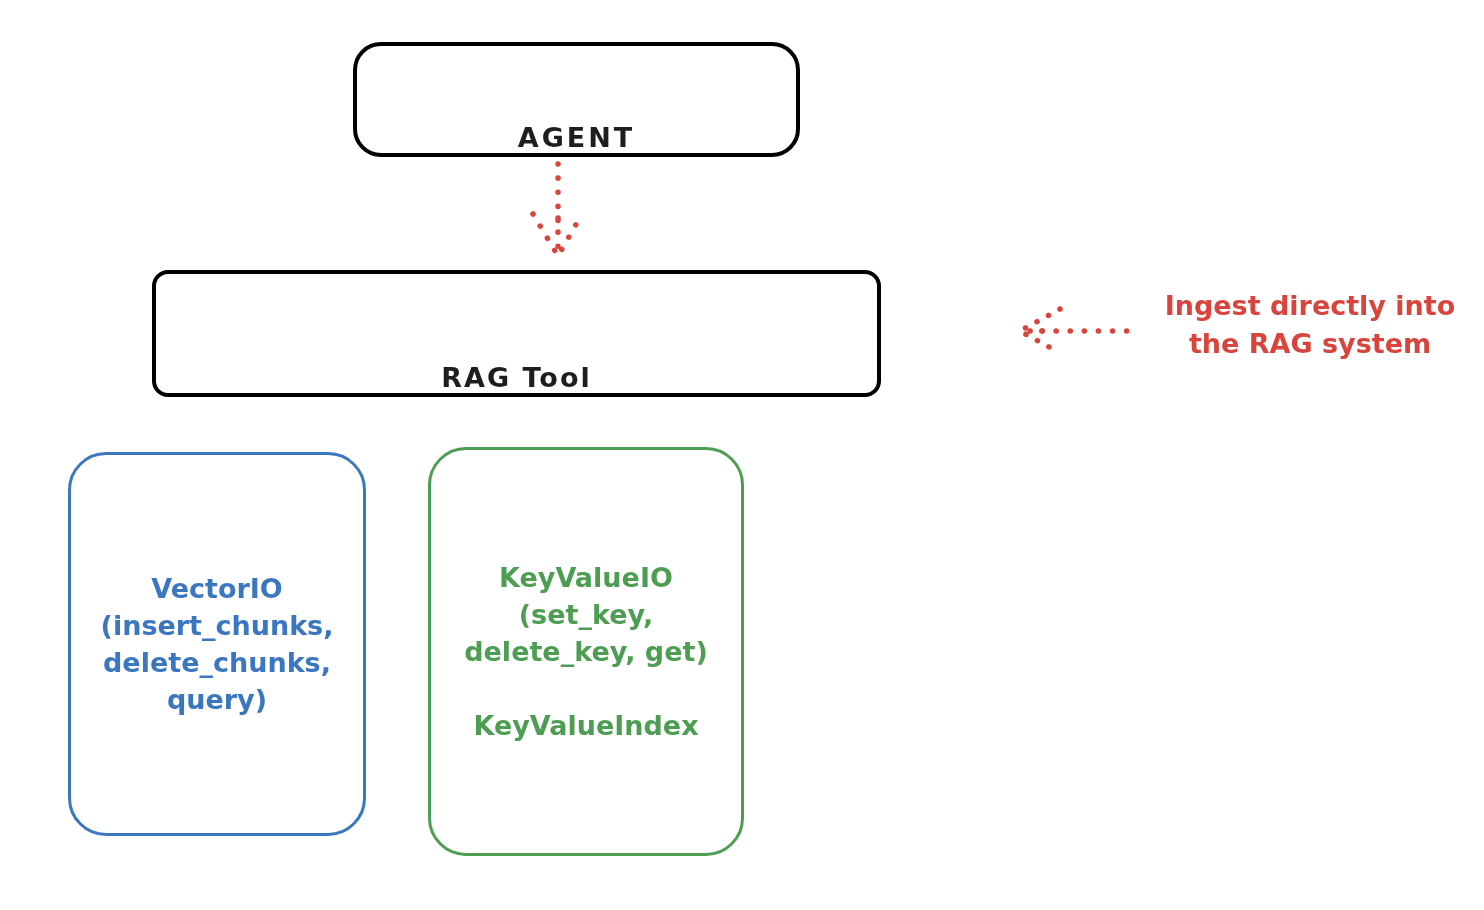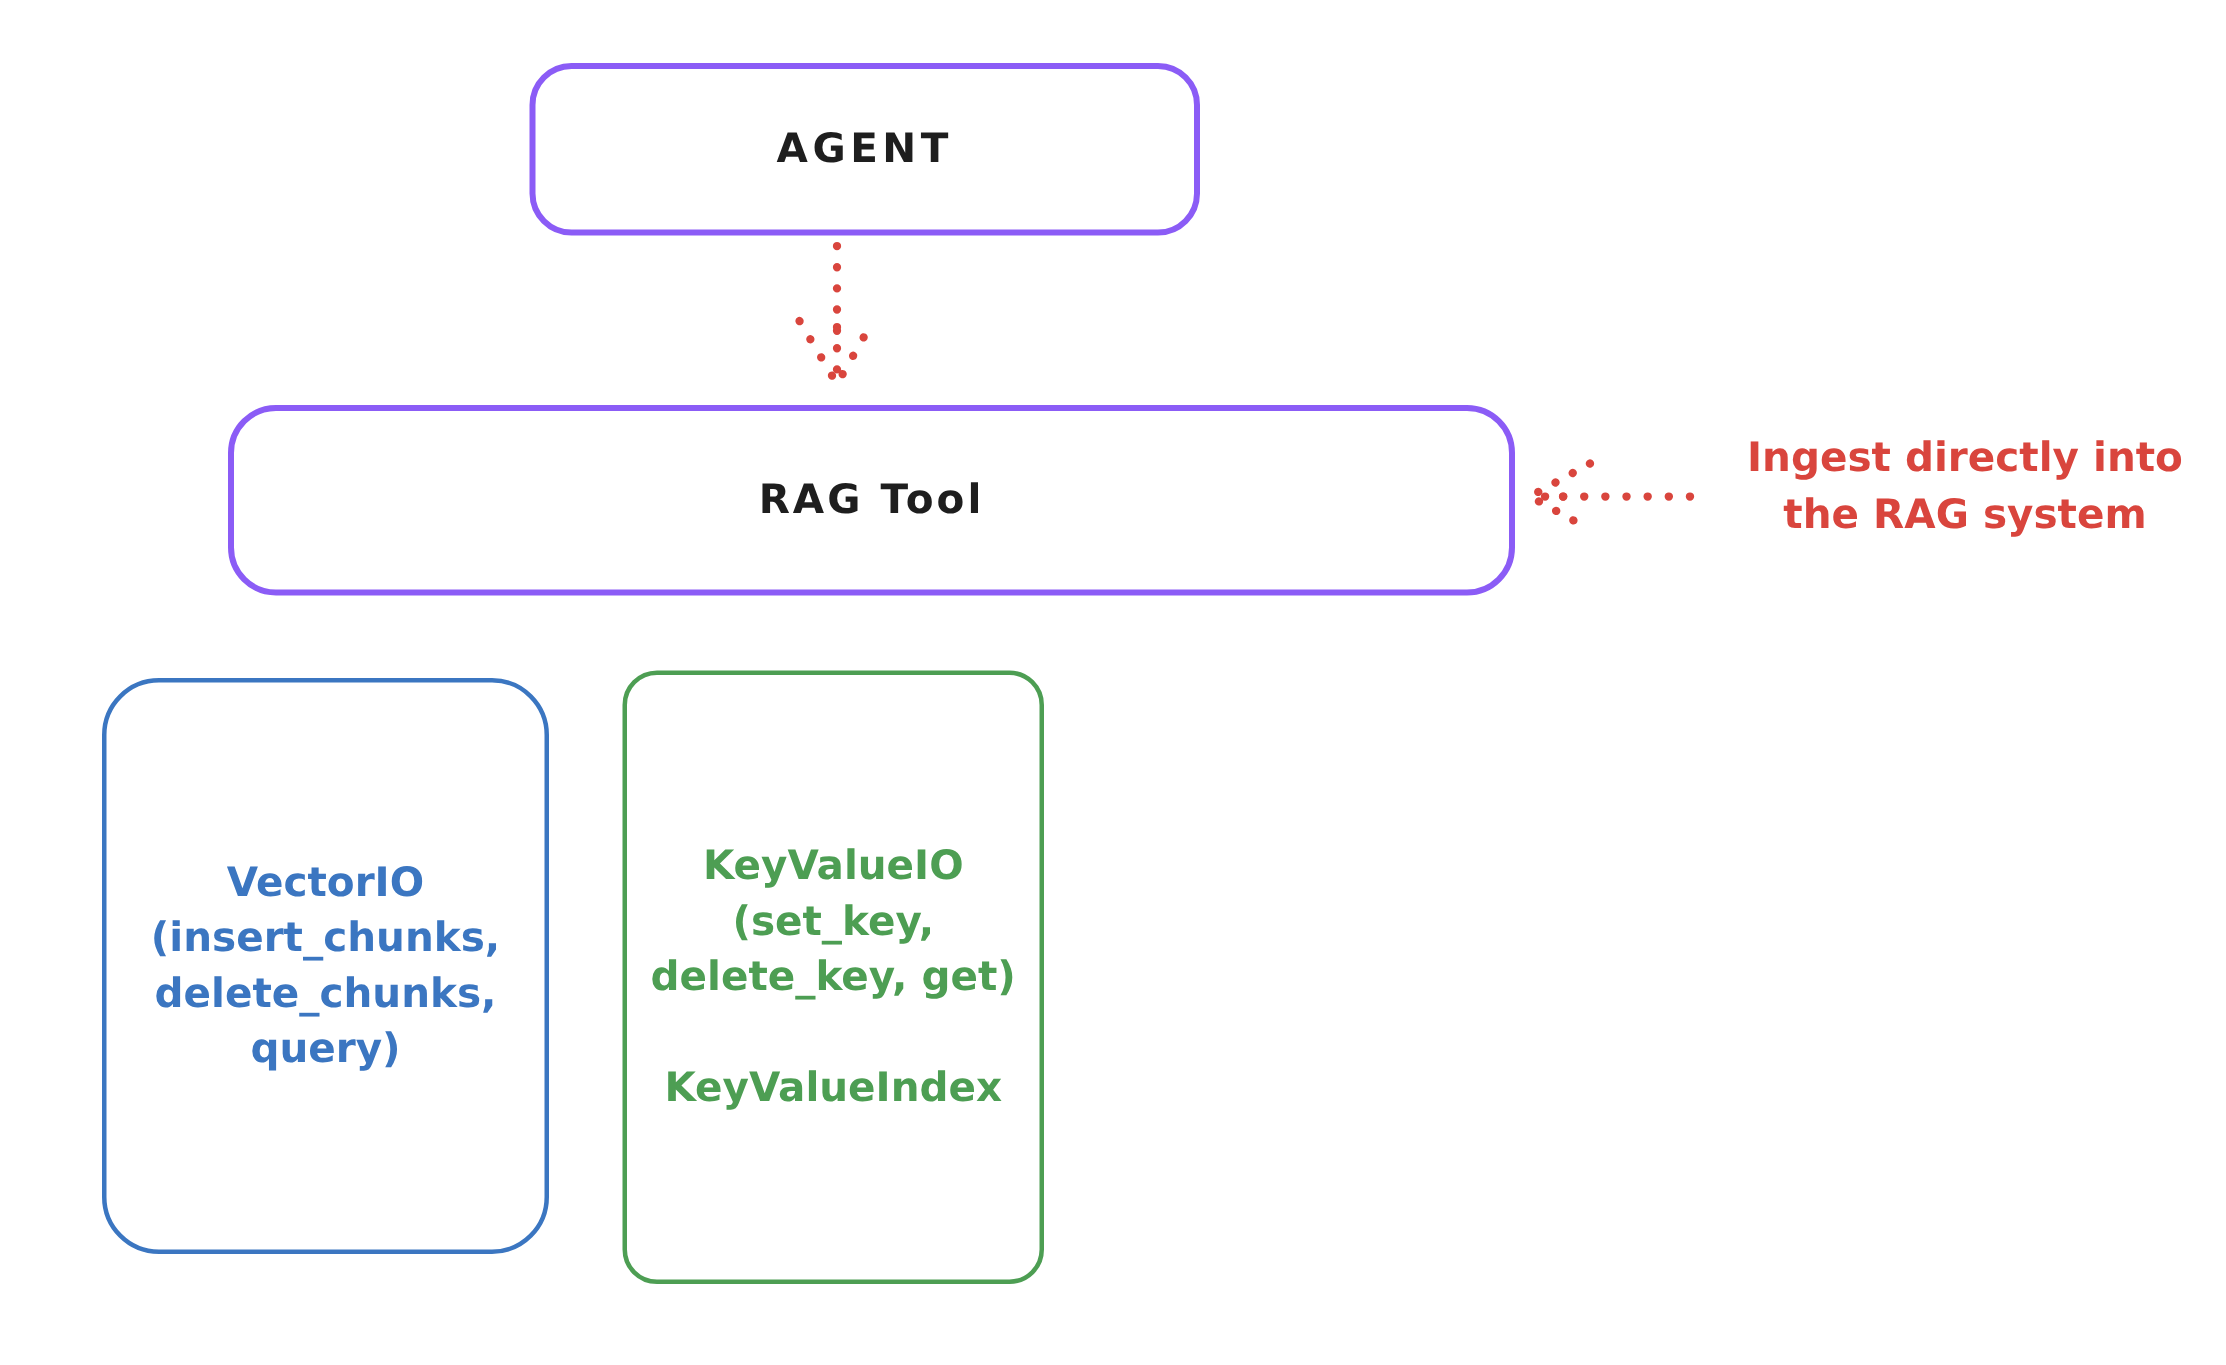--- a/index.html
+++ b/index.html
@@ -1,35 +1,35 @@
 <!DOCTYPE html>
 <html><head>
 <meta charset="utf-8">
 <style>
   html,body { margin:0; padding:0; background:#ffffff; }
   .canvas {
     position:relative; width:1484px; height:910px; background:#ffffff;
     font-family:"DejaVu Sans", sans-serif; overflow:hidden;
   }
   .black-node {
-    position:absolute; border:4px solid #8b5cf6; border-radius:28px;
-    display:flex; align-items:center; justify-content:center;
+    position:absolute; border:4px solid #000000; border-radius:28px;
+    display:flex; align-items:flex-end; justify-content:center;
     color:#1e1e1e; font-size:27px; font-weight:600; letter-spacing:3px;
     background:#ffffff; box-sizing:border-box;
   }
   .agent-node { left:353px; top:42px; width:447px; height:115px; }
-  .rag-node   { left:152px; top:270px; width:858px; height:127px; letter-spacing:2px; border-radius:32px; }
+  .rag-node   { left:152px; top:270px; width:729px; height:127px; letter-spacing:2px; border-radius:16px; }
   .io-node {
     position:absolute; border:3.5px solid; border-radius:38px;
     display:flex; flex-direction:column; align-items:center; justify-content:center;
     text-align:center; font-size:27px; font-weight:600; line-height:37px;
     background:#ffffff; box-sizing:border-box;
   }
   .io-vector     { left:68px;  top:452px; width:298px; height:384px; }
-  .io-keyvalue   { left:415px; top:447px; width:281px; height:409px;border-radius:23px; }
+  .io-keyvalue   { left:428px; top:447px; width:316px; height:409px; }
   .io-relational { left:788px; top:440px; width:279px; height:419px; }
   .io-title { white-space:pre-line; }
   .io-index { margin-top:37px; }
   .annotation {
     position:absolute; left:1140px; top:287px; width:340px;
     text-align:center; font-size:27px; font-weight:700; line-height:38px;
     white-space:pre-line;
   }
   .arrow { position:absolute; }
   .arrow-down { left:518px; top:158px; }

